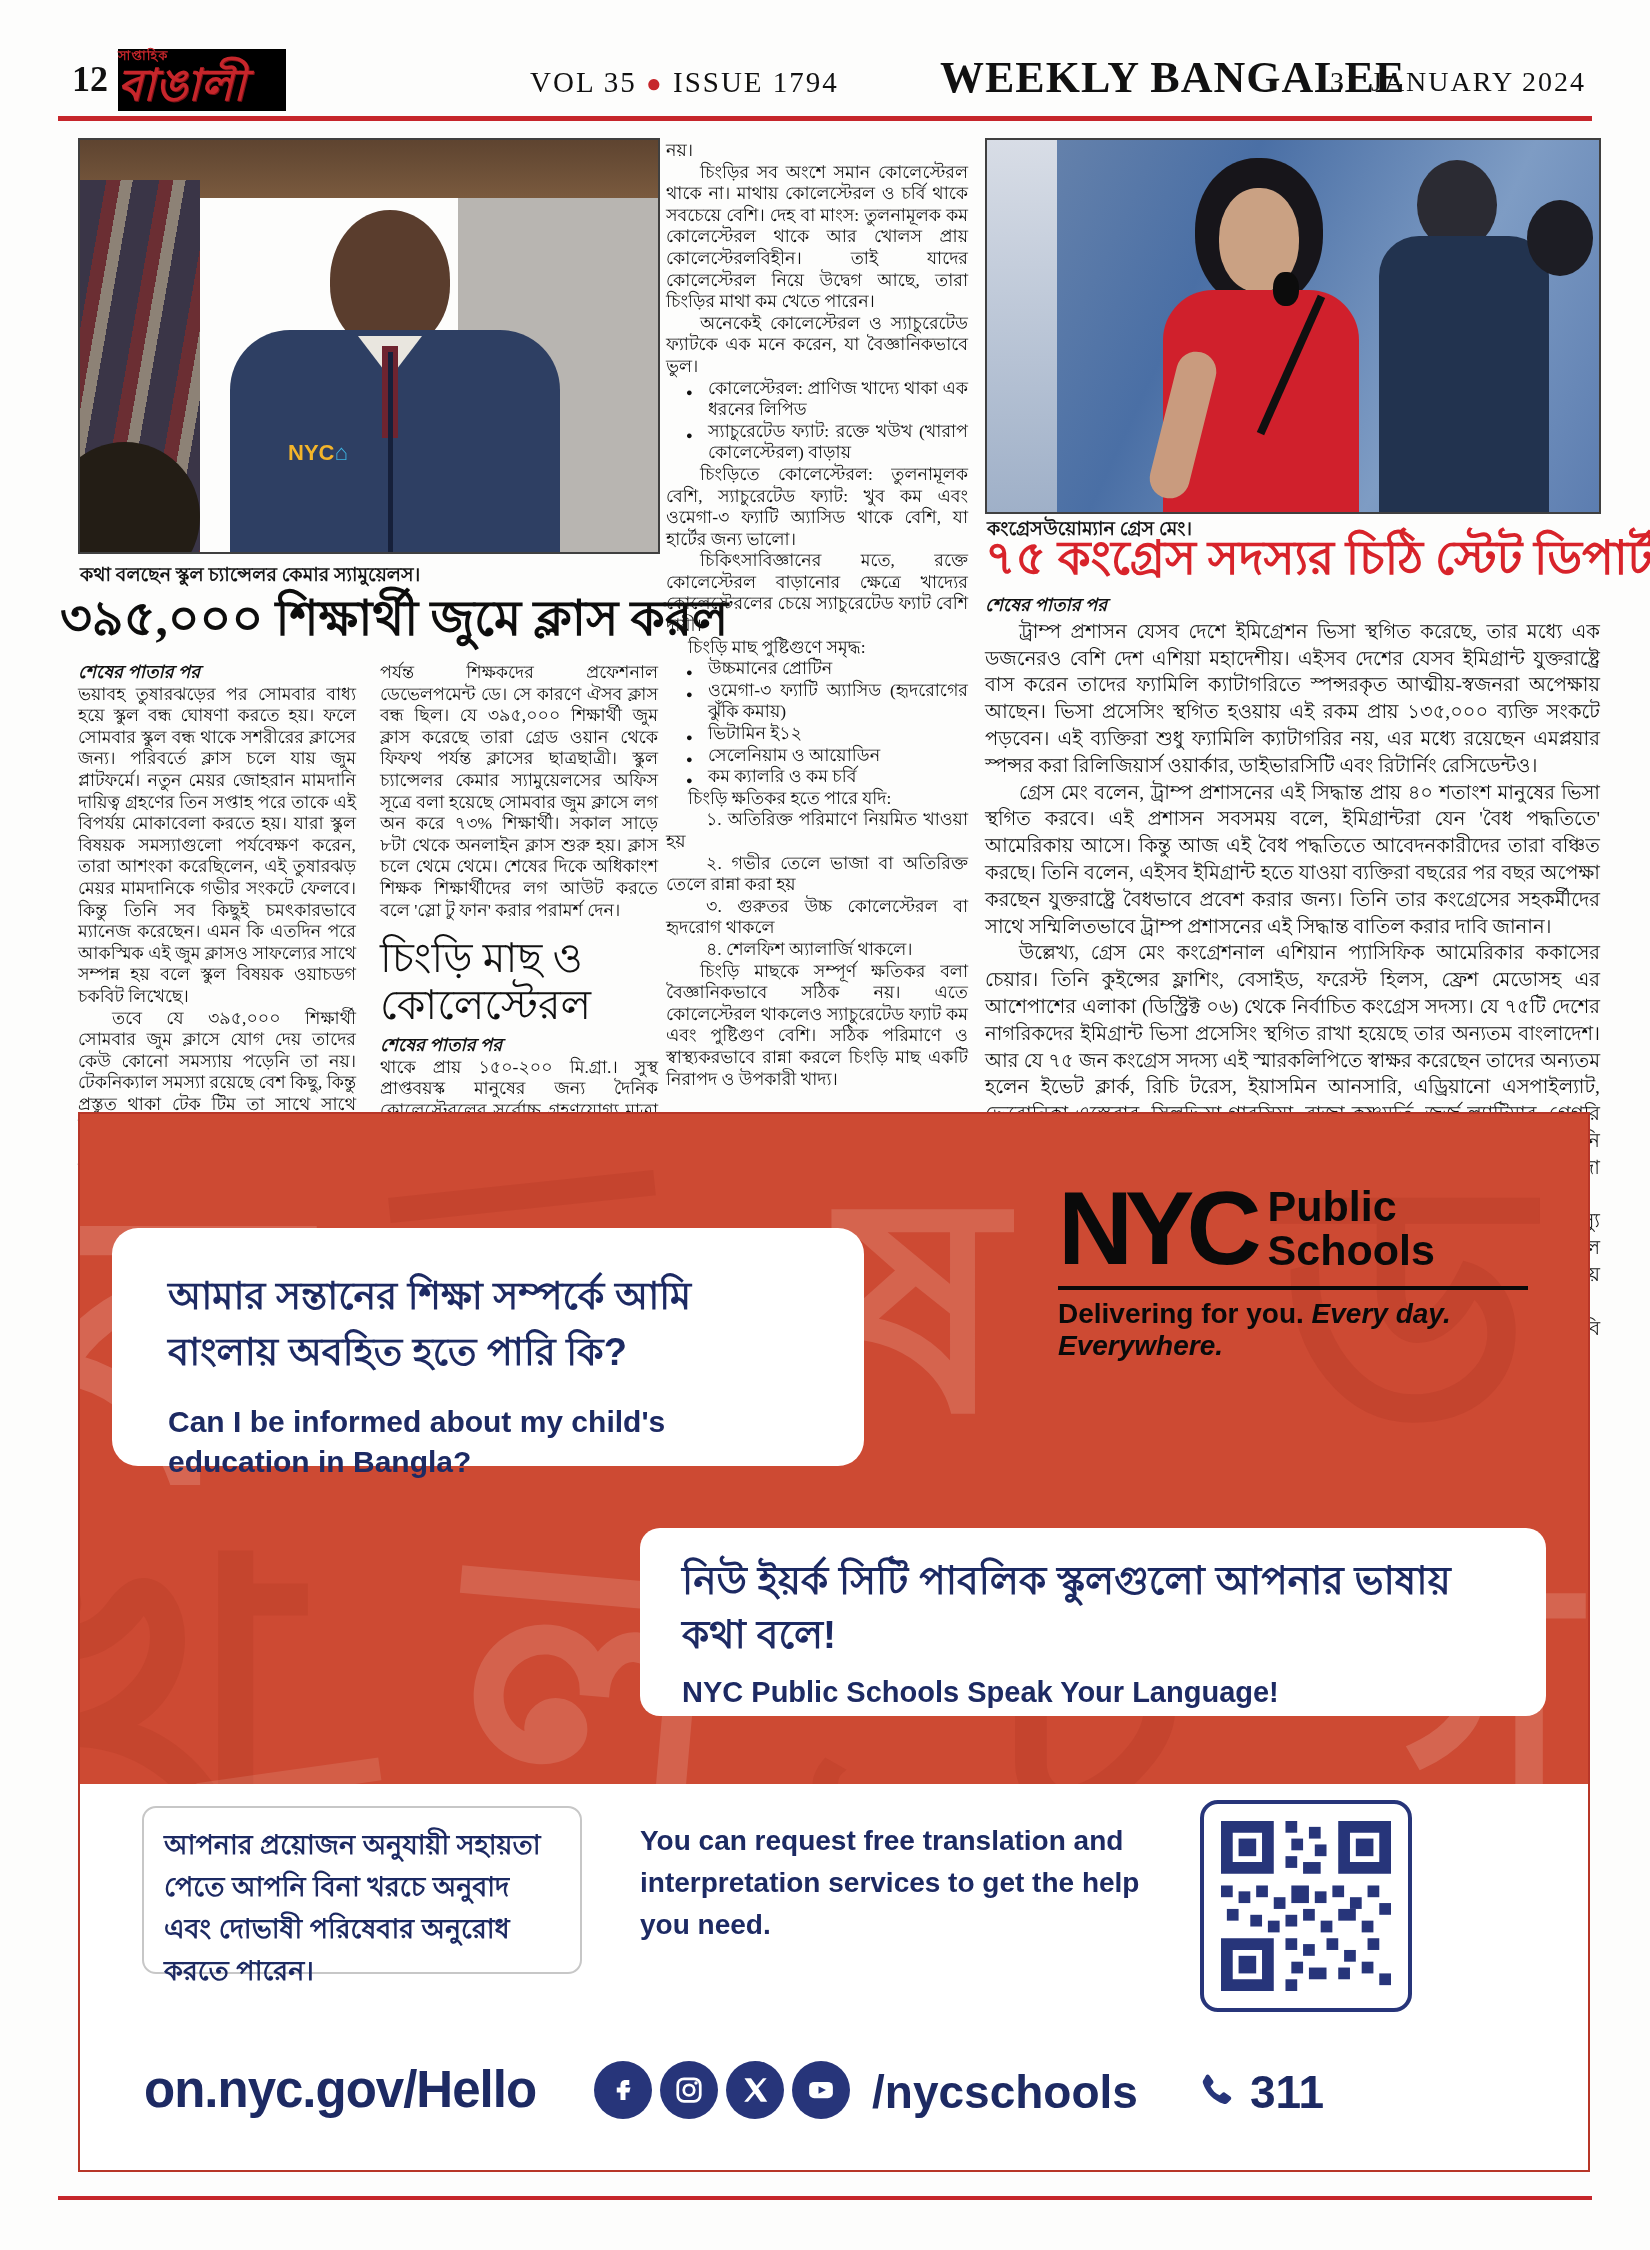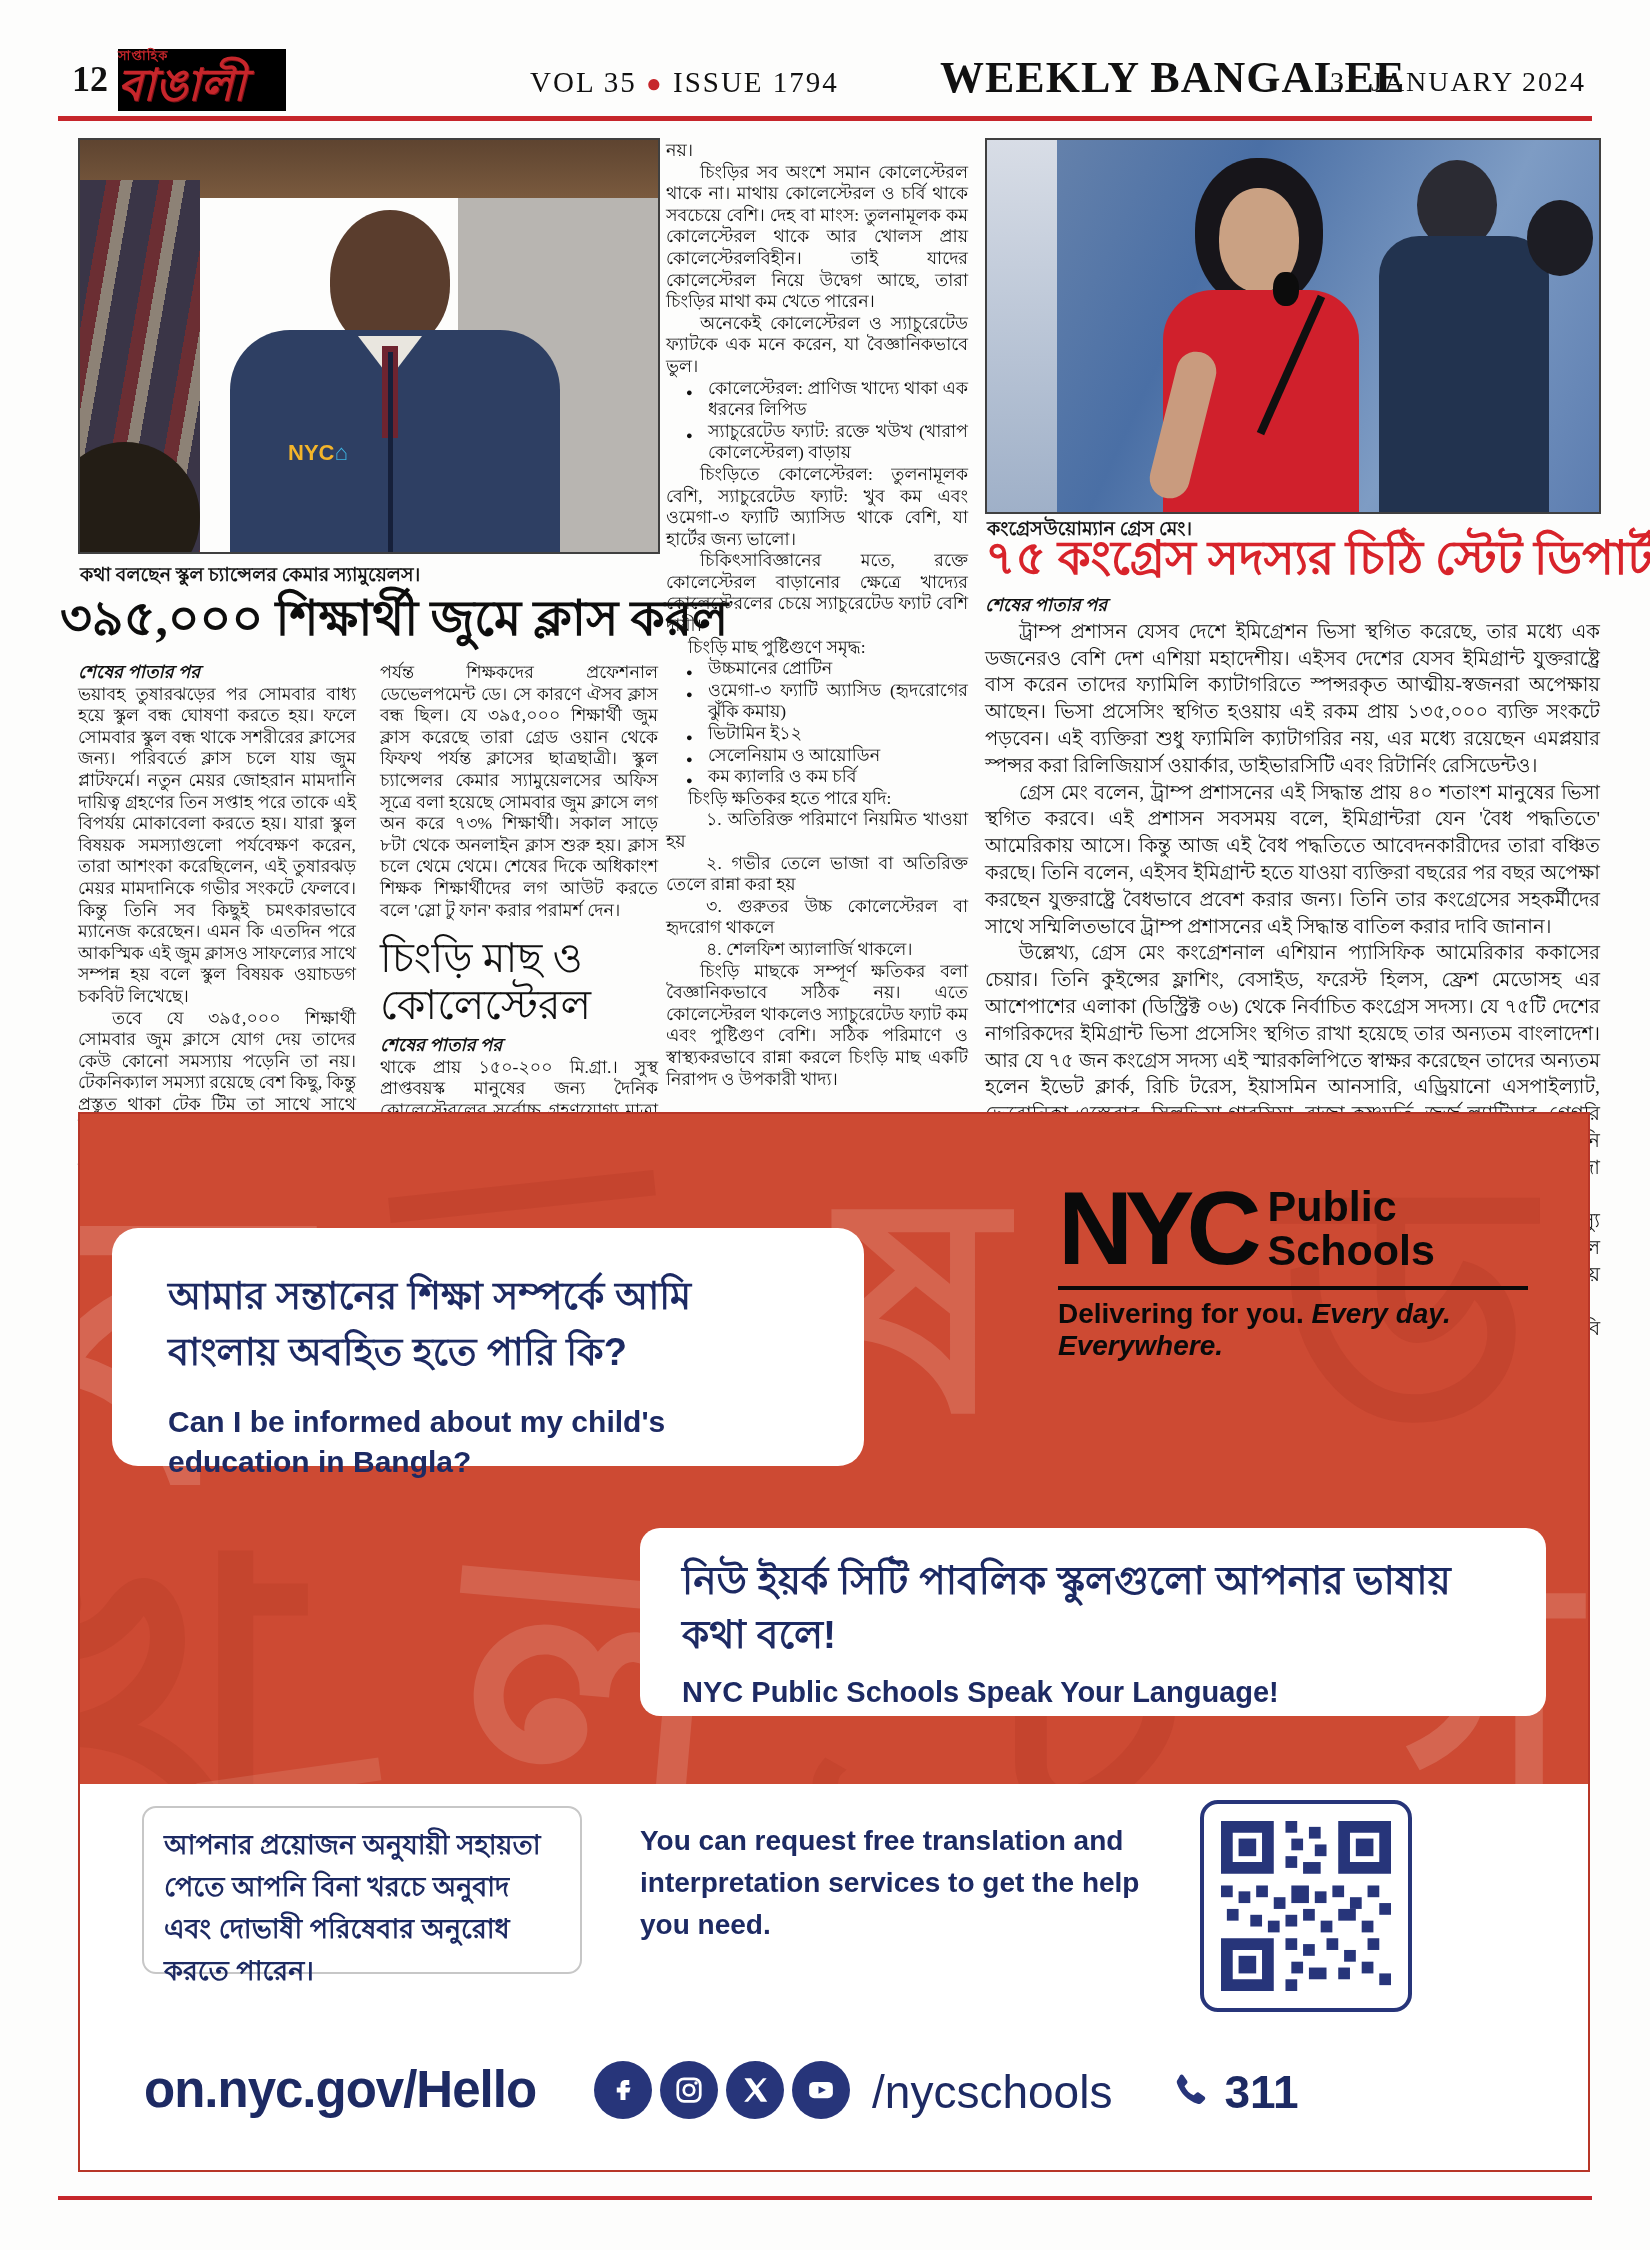--- a/index.html
+++ b/index.html
@@ -100,21 +100,21 @@
           padding:16px 20px;box-sizing:border-box;font-size:27px;font-weight:bold;line-height:42px;}
   .req-en{position:absolute;left:560px;top:36px;width:500px;font-size:28px;font-weight:bold;line-height:42px;}
   .qr-box{position:absolute;left:1120px;top:16px;width:204px;height:204px;border:4px solid #27357a;border-radius:18px;
           background:#fff;display:flex;align-items:center;justify-content:center;}
   .learn{position:absolute;left:64px;top:226px;font-size:29px;font-weight:bold;}
   .learn .sep{color:#999;font-weight:normal;padding:0 12px;}
   .botrow{position:absolute;left:64px;top:276px;display:flex;align-items:flex-end;gap:22px;}
   .url{font-size:51px;font-weight:900;letter-spacing:-1px;}
   .socials{display:flex;gap:8px;margin-left:36px;}
   .sico{width:58px;height:58px;border-radius:50%;background:#27357a;display:flex;align-items:center;justify-content:center;}
-  .handle{font-size:46px;font-weight:400;}
+  .handle{font-size:46px;font-weight:700;}
   .phone311{display:flex;align-items:center;gap:12px;margin-left:34px;}
   .p311{font-size:46px;font-weight:900;}
 </style>
 </head>
 <body>
 
 <div class="page">
 
   <div class="hdr-pagenum">12</div>
   <div class="hdr-logo">

